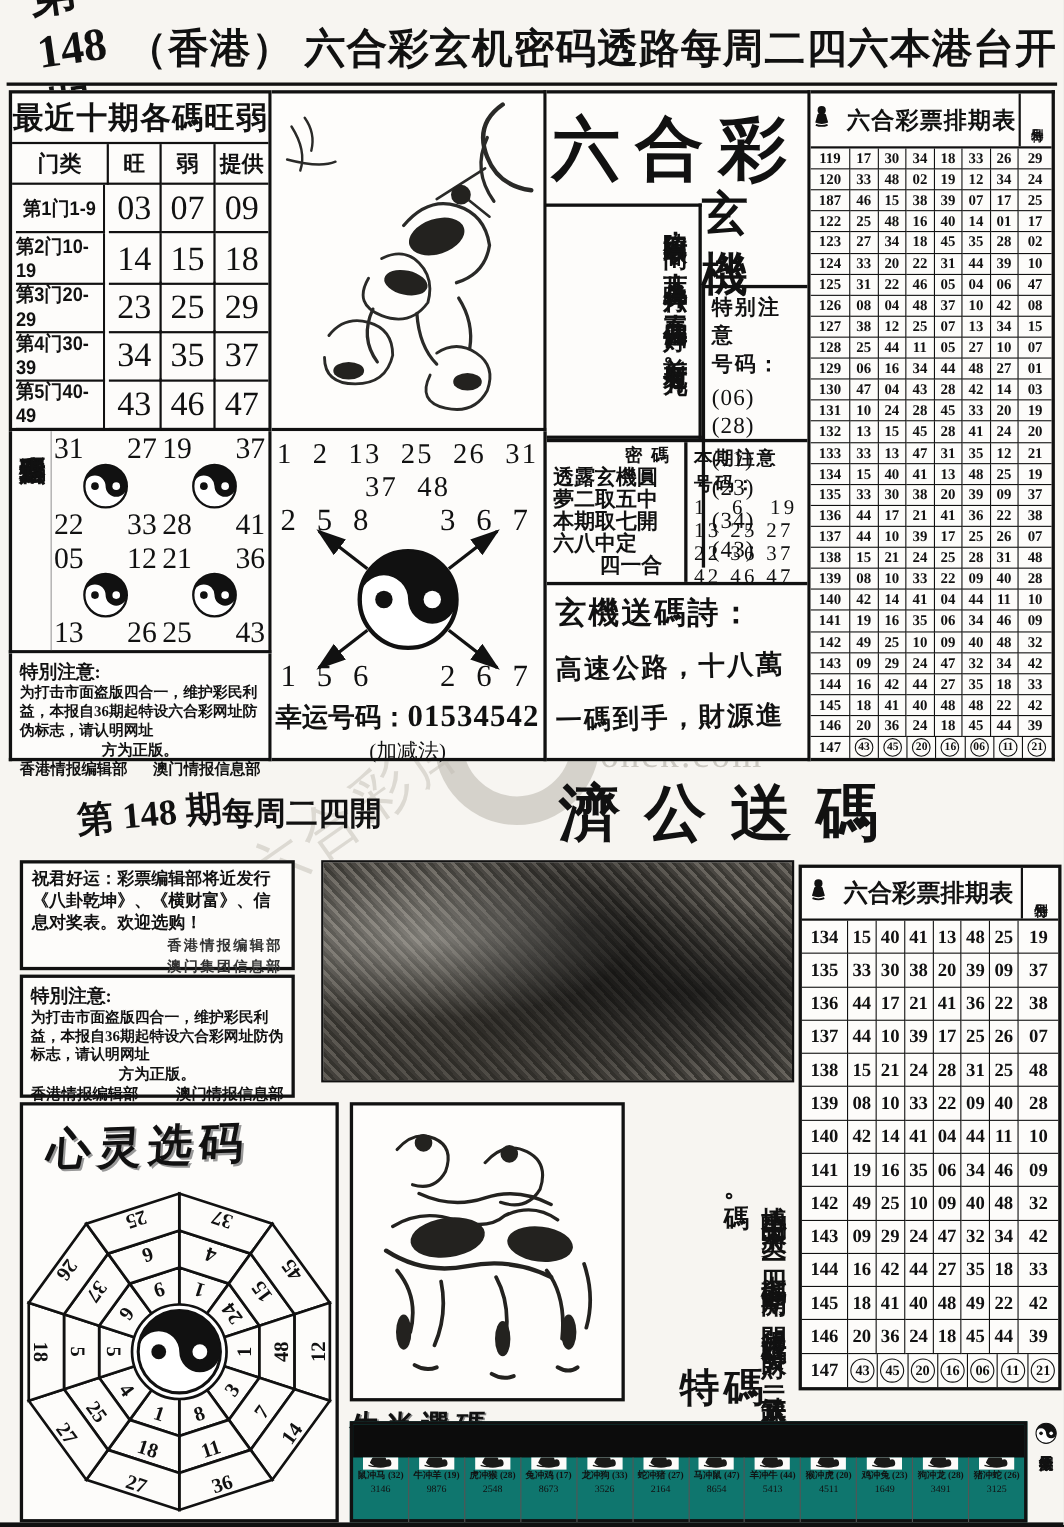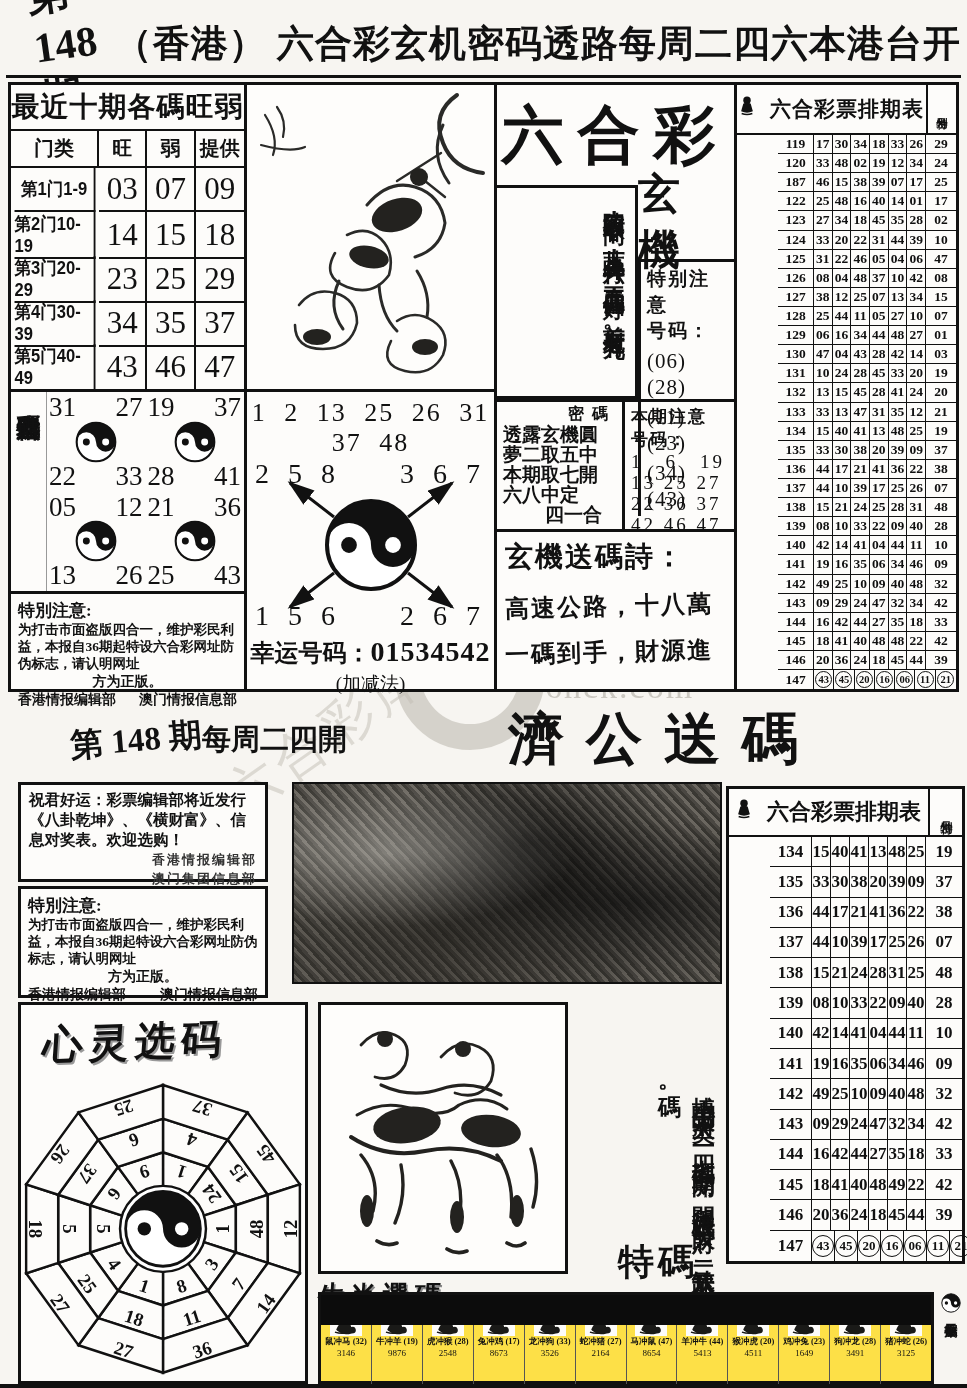--- a/index.html
+++ b/index.html
@@ -77,21 +77,21 @@
   #giftbox{flex:1;border-top:3px solid #111;padding:6px 8px;}
   #gift-title{font-size:28px;font-weight:900;letter-spacing:2px;}
   .gift-line{font-size:24px;font-weight:bold;margin-top:14px;letter-spacing:2px;transform:rotate(-1.5deg);}
 
   
   .sched{border:3px solid #111;background:#fdfcfa;display:flex;flex-direction:column;border-left:none;}
   .sched-head{display:flex;border-bottom:2px solid #111;}
   .sched-head .ttl{flex:1;display:flex;align-items:center;justify-content:center;gap:15px;font-weight:bold;}
   .sched-head .spc{border-left:2px solid #111;display:flex;align-items:center;justify-content:center;text-align:center;font-weight:bold;writing-mode:vertical-rl;text-orientation:upright;}
   .sbody{flex:1;display:flex;flex-direction:column;}
-  .srow{display:grid;flex:1;padding-left:41px;}
+  .srow{display:grid;flex:1;}
   .scell{border-right:1px solid #111;border-bottom:1px solid #111;display:flex;align-items:center;justify-content:center;font-weight:bold;}
   .scell:last-child{border-right:none;}
   .srow:last-child .scell{border-bottom:none;}
   .circ{display:inline-flex;align-items:center;justify-content:center;border:1.5px solid #111;border-radius:50%;}
   #sched-upper{height:610px;}
   #sched-upper .sched-head{height:50px;}
   #sched-upper .ttl{font-size:21px;letter-spacing:1px;}
   #sched-upper .spc{width:30px;font-size:11px;line-height:12px;}
   #sched-upper .srow{grid-template-columns:36px repeat(6,1fr) 30px;}
   #sched-upper .srow.final{grid-template-columns:36px repeat(7,1fr);}
@@ -129,21 +129,21 @@
       radial-gradient(ellipse at 35% 75%,rgba(30,28,24,.6),transparent 55%),
       repeating-linear-gradient(47deg,#4a4742 0 3px,#6b6760 3px 6px,#3a3833 6px 9px);}
 
   #horses{position:absolute;left:318px;top:1002px;width:250px;height:272px;border:3px solid #111;background:#fefdfb;overflow:hidden;}
   #horses-label{position:absolute;left:318px;top:1278px;font-size:27px;font-weight:900;letter-spacing:5px;transform:skew(-4deg);font-family:"Liberation Sans","DejaVu Sans",sans-serif;text-shadow:1.5px 1.5px 0 #888;}
 
   #horsepoem{position:absolute;left:582px;top:1078px;width:138px;height:206px;writing-mode:vertical-rl;font-size:23px;font-weight:bold;line-height:34px;letter-spacing:4px;}
   #tema{position:absolute;left:618px;top:1238px;font-size:36px;font-weight:900;letter-spacing:4px;font-family:"Liberation Sans","DejaVu Sans",sans-serif;}
 
   
-  #zodiac{position:absolute;left:318px;top:1292px;width:616px;height:92px;border:3px solid #111;background:#fde047;}
+  #zodiac{position:absolute;left:318px;top:1292px;width:616px;height:92px;border:3px solid #111;background:#0f766e;}
   #zodiac-bar{height:30px;background:#0c0c0c;}
   #zodiac-cells{display:flex;height:59px;}
   .zcell{flex:1;border-right:1px solid #555;display:flex;flex-direction:column;align-items:center;justify-content:flex-start;padding-top:1px;overflow:hidden;}
   .zcell:last-child{border-right:none;}
   .zart{line-height:0;margin-top:-12px;background:#fdfcfa;padding:1px 3px;}
   .zlab{font-size:8.5px;font-weight:bold;white-space:nowrap;}
   .zcode{font-size:9px;font-weight:normal;}
   #zodiac-side{position:absolute;left:936px;top:1292px;width:29px;height:92px;display:flex;flex-direction:column;align-items:center;}
   #zodiac-side .yy-sm{line-height:0;margin:1px 0;}
   #zside-label{writing-mode:vertical-rl;text-orientation:upright;font-size:13px;font-weight:900;line-height:14px;}

